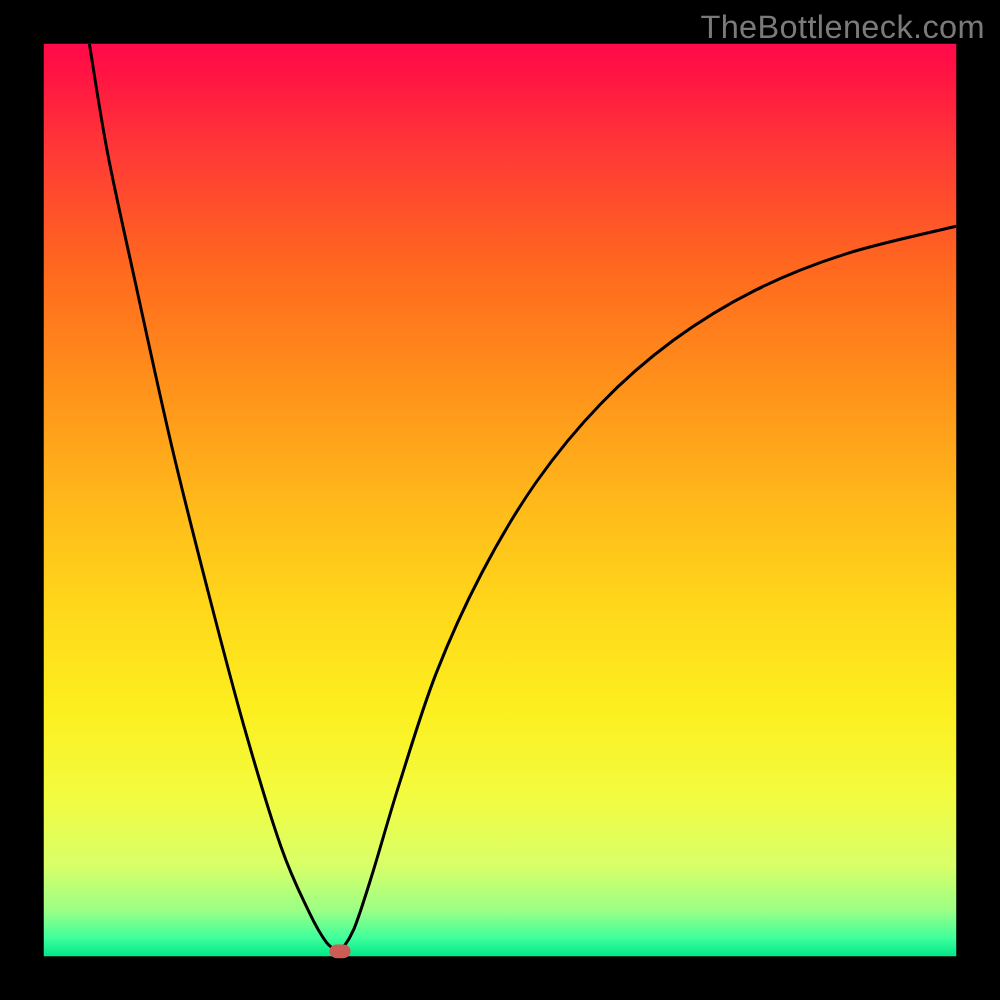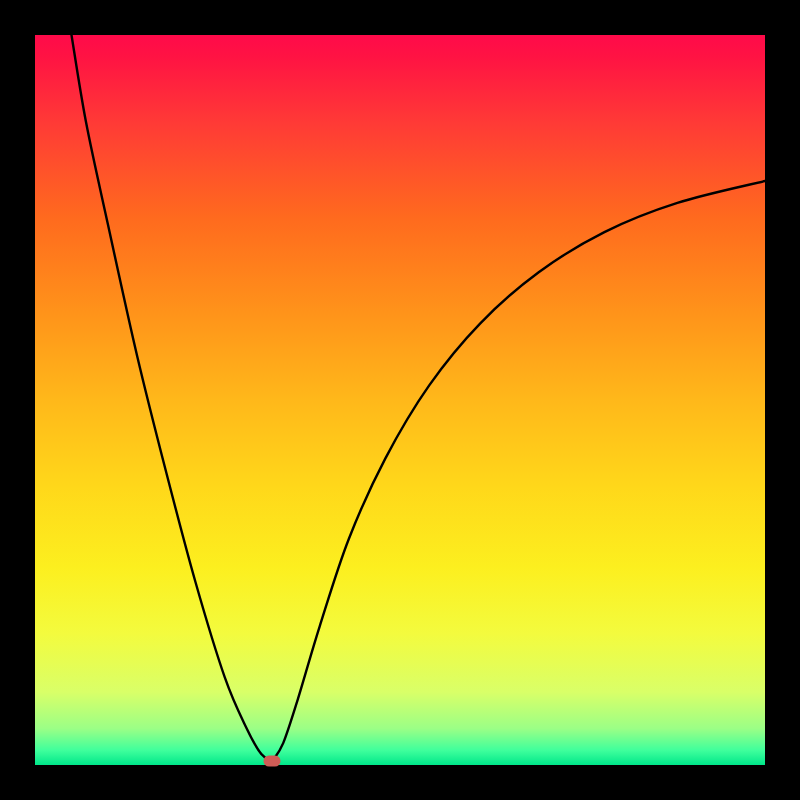--- a/index.html
+++ b/index.html
@@ -62,20 +62,21 @@
     height: 11px;
     background: #ce5c56;
     border-radius: 6px;
     transform: translate(-50%, -50%);
   }
 </style>
 </head>
 <body>
 
 <div class="frame">
+  <div class="watermark">TheBottleneck.com</div>
   <div class="plot-area">
     <svg class="curve" viewBox="0 0 730 730" preserveAspectRatio="none">
       <path fill="none" stroke="#000" stroke-width="2.4" stroke-linecap="round" stroke-linejoin="round" id="path-left" d="M 36.5 0 C 38.93 14.60, 45.02 55.97, 51.10 87.60 C 57.18 119.23, 64.48 150.87, 73.00 189.80 C 81.52 228.73, 92.47 279.83, 102.20 321.20 C 111.93 362.57, 121.67 400.28, 131.40 438.00 C 141.13 475.72, 150.87 513.43, 160.60 547.50 C 170.33 581.57, 181.28 618.07, 189.80 642.40 C 198.32 666.73, 205.62 680.73, 211.70 693.50 C 217.78 706.27, 222.04 713.57, 226.30 719.05 C 230.56 724.52, 235.43 725.13, 237.25 726.35"></path>
       <path fill="none" stroke="#000" stroke-width="2.4" stroke-linecap="round" stroke-linejoin="round" id="path-right" d="M 237.25 726.35 C 239.07 723.31, 243.94 718.44, 248.20 708.10 C 252.46 697.76, 256.72 683.77, 262.80 664.30 C 268.88 644.83, 276.18 618.07, 284.70 591.30 C 293.22 564.53, 302.95 531.68, 313.90 503.70 C 324.85 475.72, 337.02 448.95, 350.40 423.40 C 363.78 397.85, 378.38 372.91, 394.20 350.40 C 410.02 327.89, 427.05 307.21, 445.30 288.35 C 463.55 269.49, 483.02 252.46, 503.70 237.25 C 524.38 222.04, 546.28 208.66, 569.40 197.10 C 592.52 185.54, 615.63 176.42, 642.40 167.90 C 669.17 159.38, 715.40 149.65, 730.00 146.00"></path>
     </svg>
     <div class="marker" id="marker" style="left: 237.25px; top: 726.35px; background: rgb(206, 92, 86);"></div>
   </div>
 </div>
 
 </body></html>

